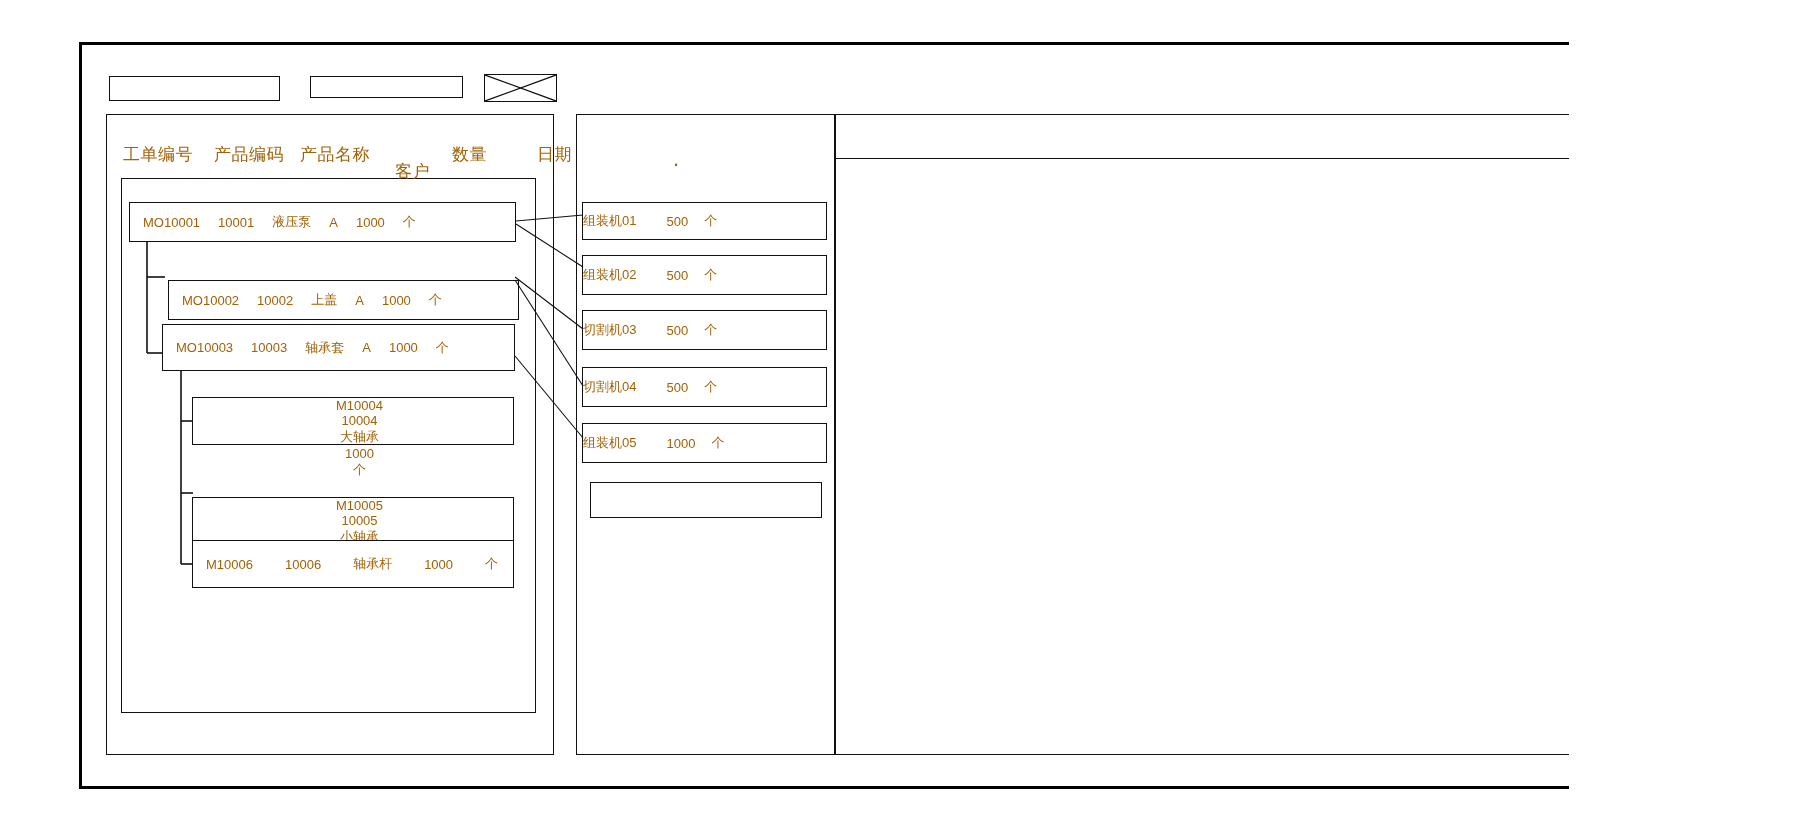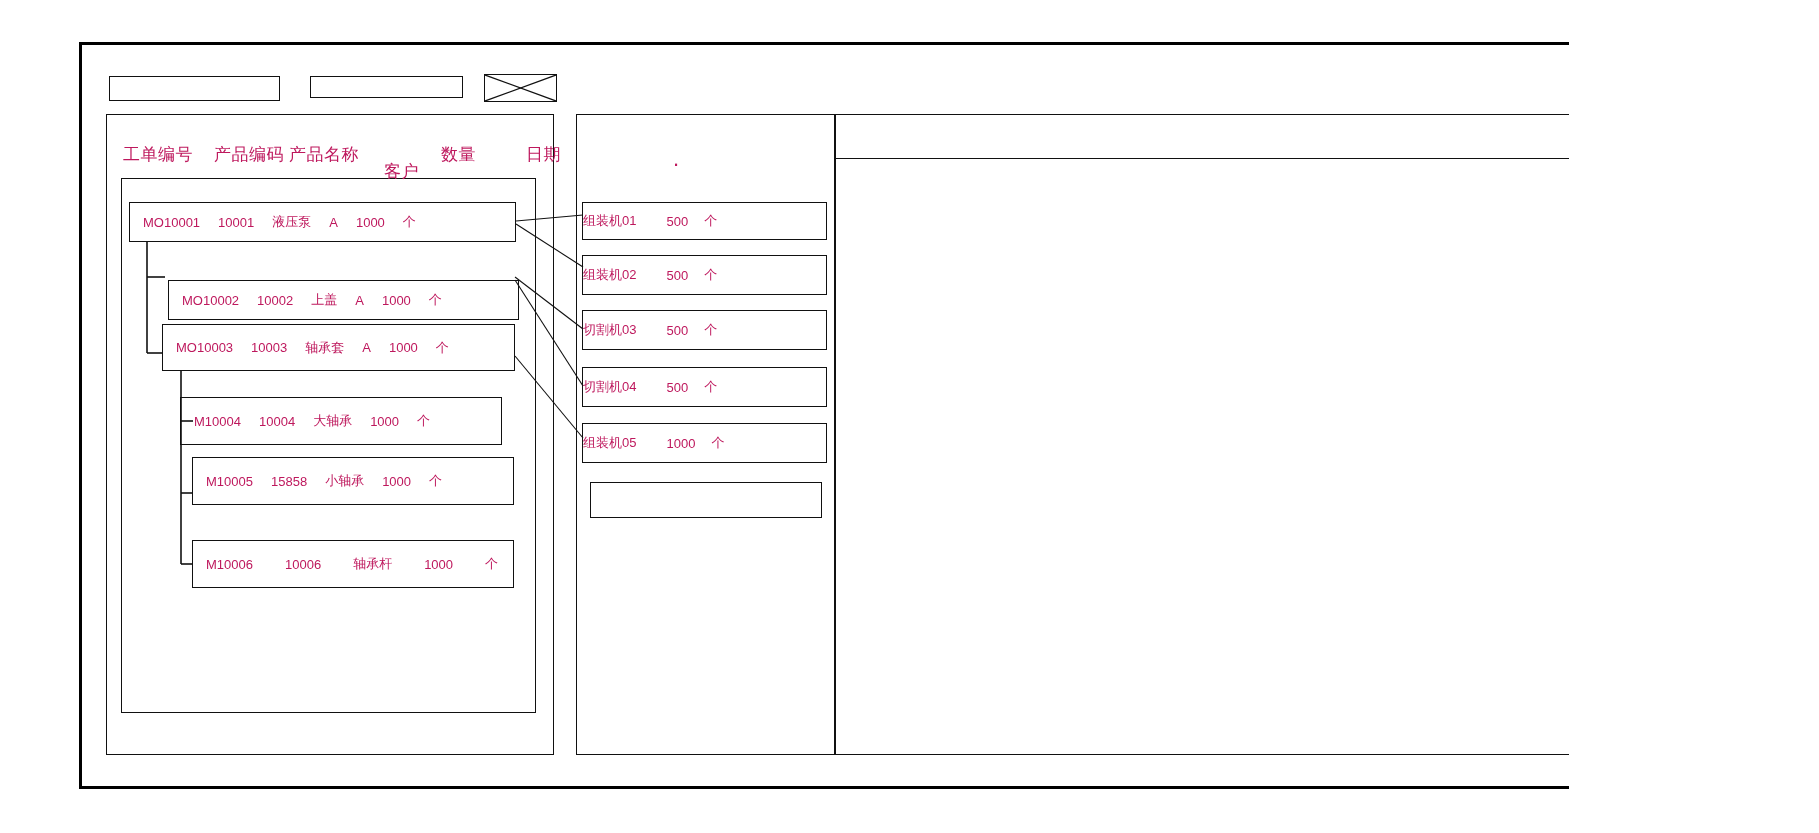--- a/index.html
+++ b/index.html
@@ -1,43 +1,43 @@
 <!DOCTYPE html>
 <html><head>
 <meta charset="utf-8">
 <style>
   html,body{margin:0;padding:0;background:#fff;}
   .canvas{position:relative;width:1569px;height:833px;background:#ffffff;overflow:hidden;
-          font-family:"Liberation Sans","DejaVu Sans",sans-serif;color:#be185d;}
+          font-family:"Liberation Sans","DejaVu Sans",sans-serif;color:#a16207;}
   .abs{position:absolute;box-sizing:border-box;}
   .frame{left:79px;top:42px;width:1639px;height:747px;border:3.5px solid #000;}
   .input-rect{border:1.6px solid #111;background:#fff;}
   .rect1{left:109px;top:76px;width:171px;height:25px;}
   .rect2{left:310px;top:76px;width:153px;height:22px;}
   .xrect{left:484px;top:74px;width:73px;height:28px;border:1.6px solid #111;}
   .xrect svg{display:block;width:100%;height:100%;}
   .panel{border:1.8px solid #111;background:#fff;}
   .left-panel{left:106px;top:114px;width:448px;height:641px;}
   .mid-panel{left:576px;top:114px;width:259px;height:641px;}
   .right-panel{left:835px;top:114px;width:858px;height:641px;}
   .right-header{left:0;top:0;width:100%;height:44px;border-bottom:1.8px solid #111;}
   .tree-box{left:121px;top:178px;width:415px;height:535px;border:1.8px solid #111;}
   .col-headers{left:123px;top:143px;height:22px;display:flex;align-items:center;
                font-size:17px;letter-spacing:0.5px;white-space:nowrap;}
   .col-headers span{display:inline-block;}
-  .gap-a{margin-right:21px;} .gap-b{margin-right:5px;} .gap-c{margin-right:25px;}
+  .gap-a{margin-right:21px;} .gap-b{margin-right:16px;} .gap-c{margin-right:25px;}
   .gap-d{margin-right:22px;margin-top:35px;} .gap-e{margin-right:50px;}
   .obox,.mbox{border:1.8px solid #111;background:#fff;display:flex;align-items:center;
               font-size:13px;white-space:nowrap;column-gap:18px;padding-left:13px;}
   .obox span:empty,.mbox span:empty{display:none;}
   .b1{left:129px;top:202px;width:387px;height:40px;}
   .b2{left:168px;top:257px;width:351px;height:40px;margin-top:23px;}
   .b3{left:162px;top:324px;width:353px;height:47px;}
-  .b4{left:180px;top:397px;width:322px;height:48px;}
-  .b5{left:192px;top:457px;width:322px;height:48px;}
+  .b4{left:192px;top:397px;width:322px;height:48px;flex-direction:column;}
+  .b5{left:192px;top:497px;width:322px;height:48px;flex-direction:column;}
   .b6{left:192px;top:540px;width:322px;height:48px;gap:32px;}
   .mbox{column-gap:16px;padding-left:0;}
   .mbox .mname{margin-right:14px;}
   .m1{left:582px;top:202px;width:245px;height:38px;}
   .m2{left:582px;top:255px;width:245px;height:40px;}
   .m3{left:582px;top:310px;width:245px;height:40px;text-align:center;}
   .m4{left:582px;top:367px;width:245px;height:40px;}
   .m5{left:582px;top:423px;width:245px;height:40px;}
   .m6{left:590px;top:482px;width:232px;height:36px;}
   .dot{left:673px;top:148px;font-size:22px;line-height:22px;}
@@ -101,21 +101,21 @@
   </div>
   <div class="abs obox b4">
     <span>M10004</span>
     <span>10004</span>
     <span>大轴承</span>
     <span>1000</span>
     <span>个</span>
   </div>
   <div class="abs obox b5">
     <span>M10005</span>
-    <span>15858</span>
+    <span>10005</span>
     <span>小轴承</span>
     <span>1000</span>
     <span>个</span>
   </div>
   <div class="abs obox b6">
     <span>M10006</span>
     <span>10006</span>
     <span>轴承杆</span>
     <span>1000</span>
     <span>个</span>

